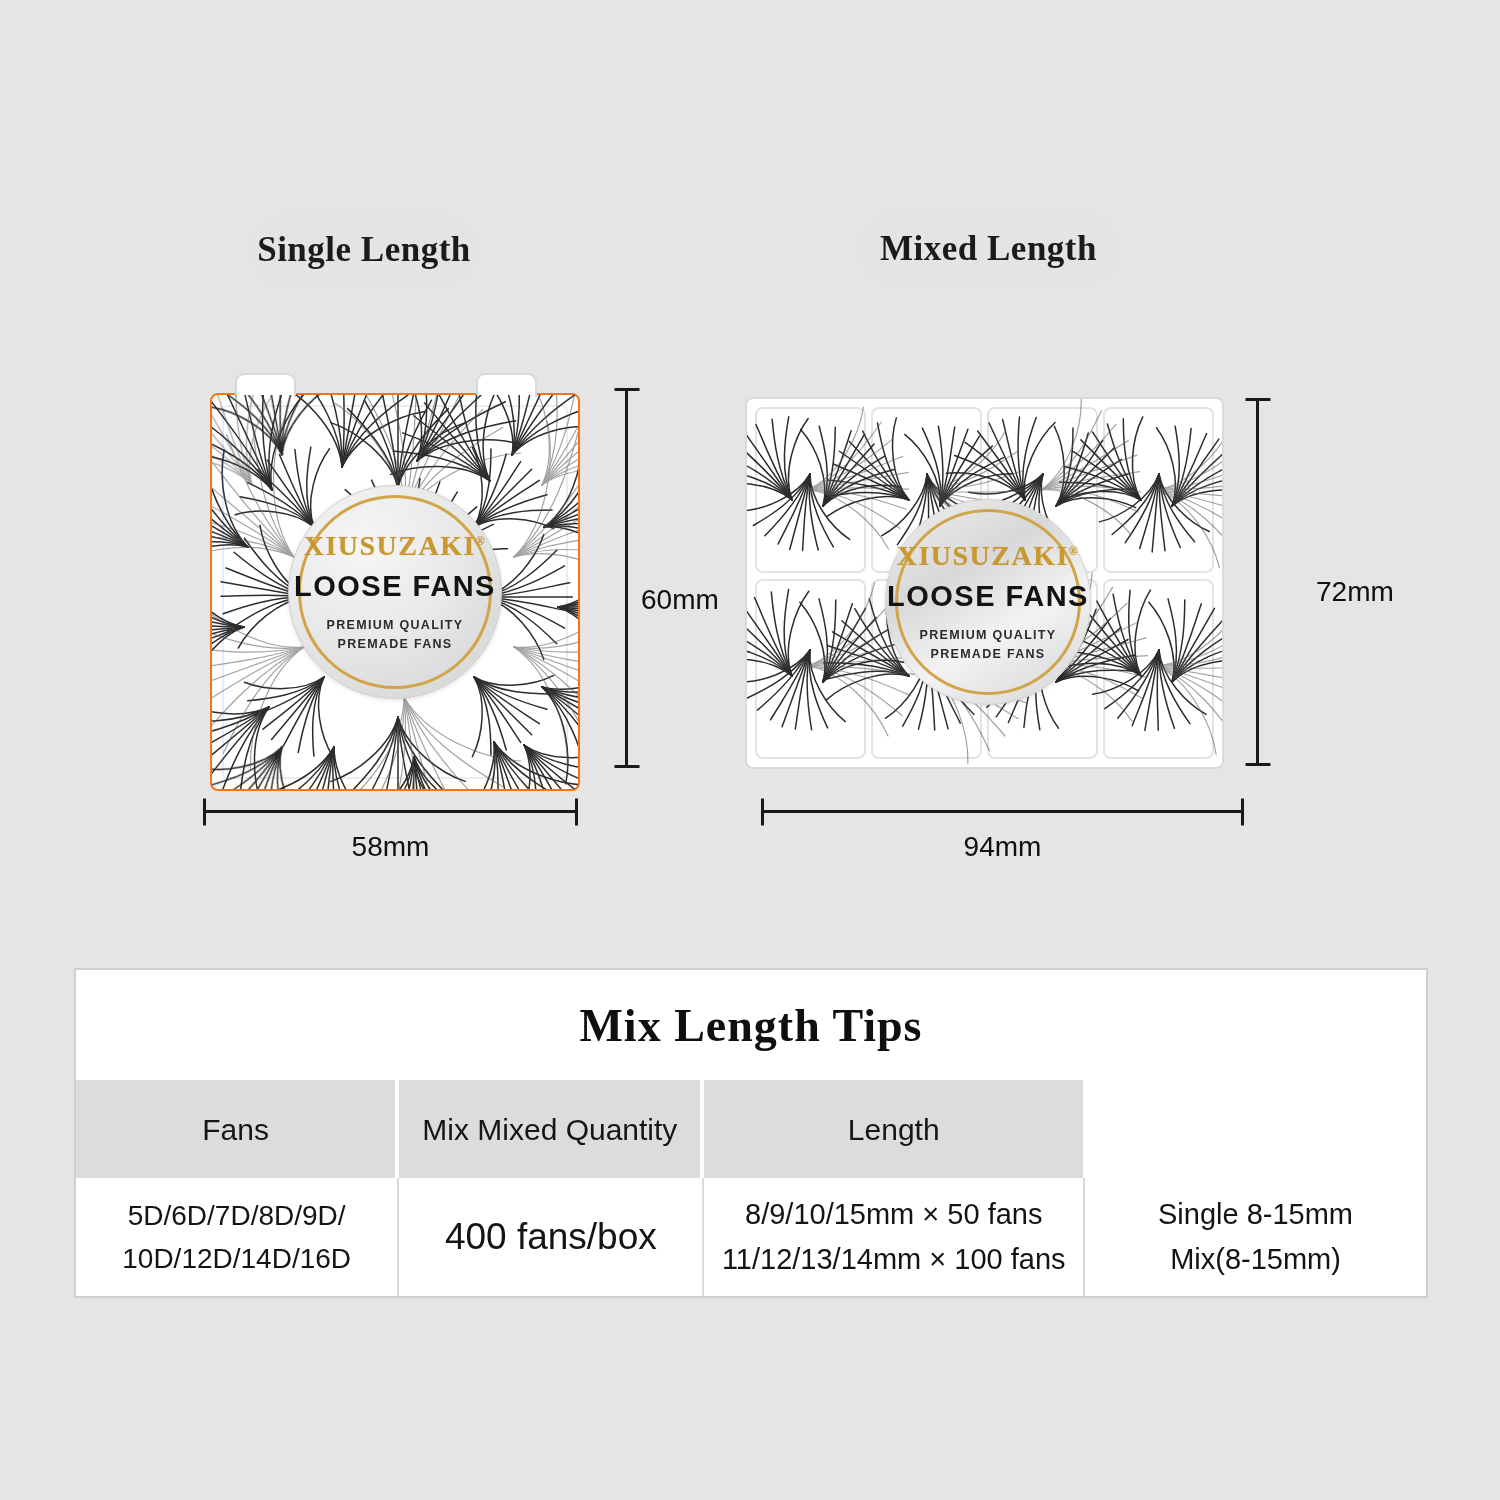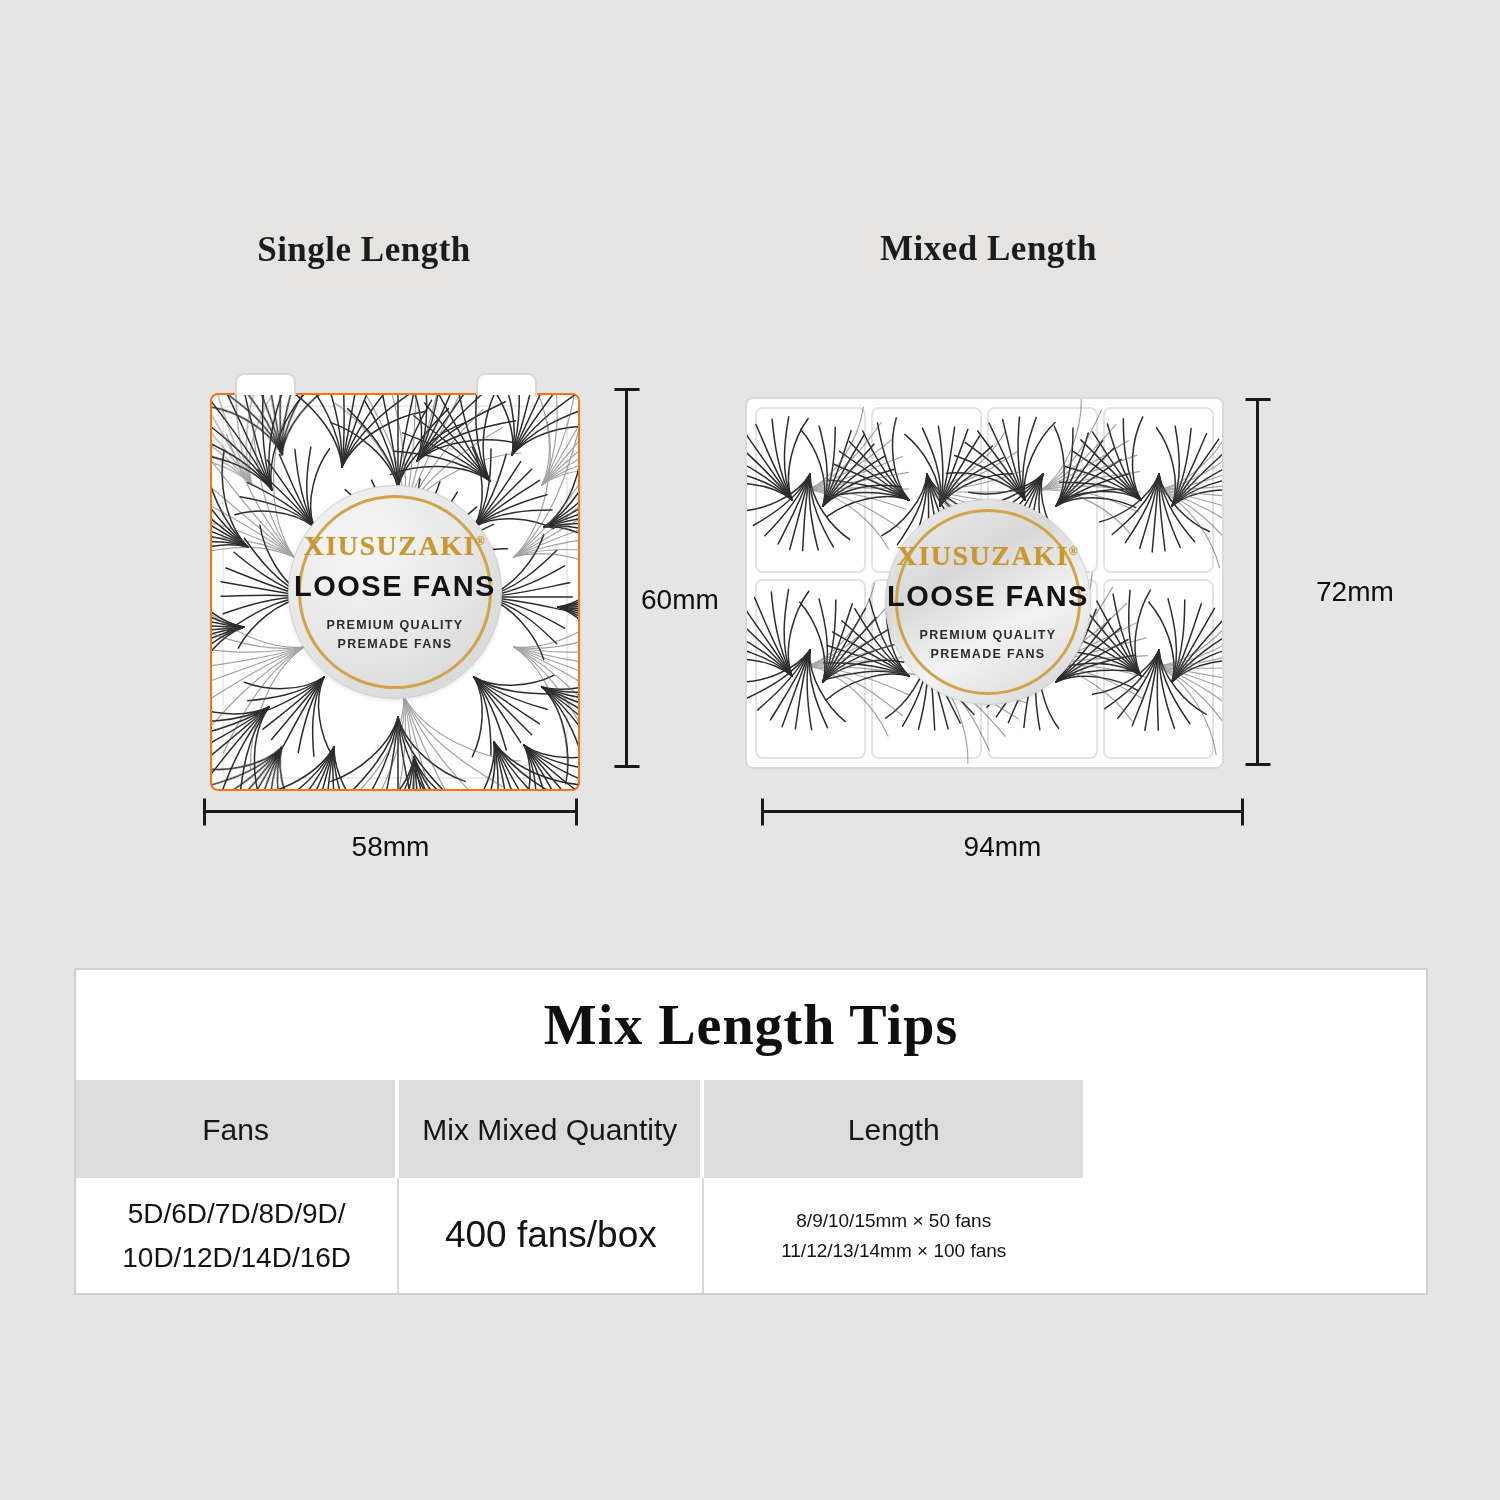--- a/index.html
+++ b/index.html
@@ -59,33 +59,33 @@
   .dim-text{position:absolute;font-size:28px;color:#101010;}
   #txt-60{left:641px;top:584px;}
   #txt-72{left:1316px;top:576px;}
   #txt-58{left:203px;top:831px;width:375px;text-align:center;}
   #txt-94{left:761px;top:831px;width:483px;text-align:center;}
 
   
   #tips-table{position:absolute;left:74px;top:968px;width:1354px;background:#fff;
               border:2px solid #cfcfcf;box-sizing:border-box;}
   .title-row{height:110px;display:flex;align-items:center;justify-content:center;
-             font-family:"Liberation Serif",serif;font-weight:700;font-size:56px;
+             font-family:"Liberation Serif",serif;font-weight:700;font-size:46px;
              color:#0f0f0f;letter-spacing:1px;}
   .grid{display:grid;grid-template-columns:23.8% 22.6% 28.2% 25.4%;}
   .head-row{height:98px;}
   .th{background:#dcdcdc;display:flex;align-items:center;justify-content:center;text-align:center;
       font-size:30px;color:#161616;line-height:1.3;margin:0 2px;padding:0 20px;}
   .th:first-child{margin-left:0;} .th:last-child{margin-right:0;}
   .data-row{min-height:115px;}
   .td{display:flex;flex-direction:column;align-items:center;justify-content:center;text-align:center;
       font-size:28px;color:#141414;line-height:1.55;border-left:2px solid #dadada;padding:14px 6px;}
   .td:first-child{border-left:none;}
   .td-qty{font-size:37px;line-height:1.2;}
-  .td-mix{font-size:19px;}
+  .td-mix{font-size:29px;}
   .td-len{font-size:29px;}
 </style>
 </head>
 <body>
 
 <div id="canvas">
 
   <svg width="0" height="0" style="position:absolute" aria-hidden="true">
     <defs>
       <g id="fanshape" fill="none" stroke-linecap="round">
@@ -260,16 +260,20 @@
     <div class="grid data-row">
       <div class="td">
         <div>5D/6D/7D/8D/9D/</div>
         <div>10D/12D/14D/16D</div>
       </div>
       <div class="td td-qty">400 fans/box</div>
       <div class="td td-mix">
         <div>8/9/10/15mm × 50 fans</div>
         <div>11/12/13/14mm × 100 fans</div>
       </div>
+      <div class="td td-len">
+        <div>Single 8-15mm</div>
+        <div>Mix(8-15mm)</div>
+      </div>
     </div>
   </div>
 
 </div>
 
 </body></html>

